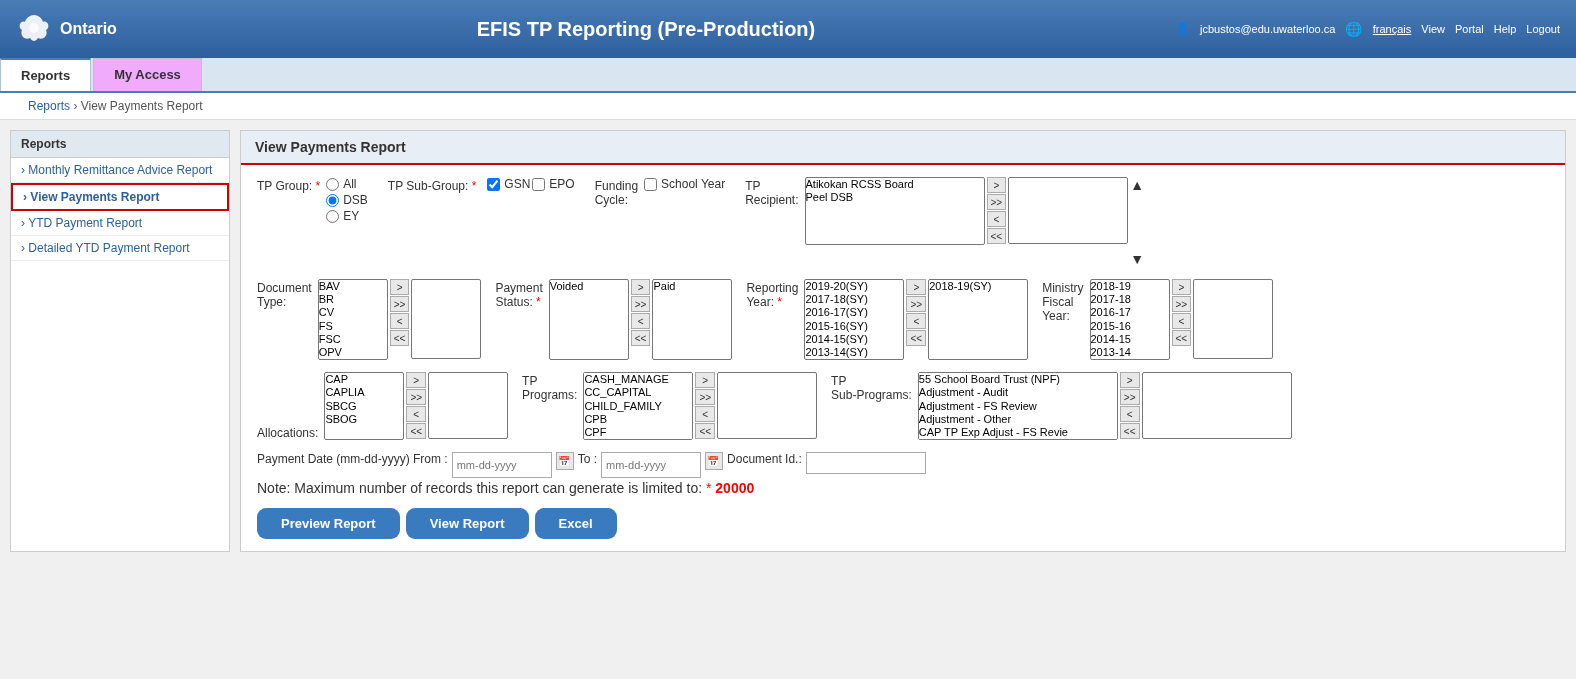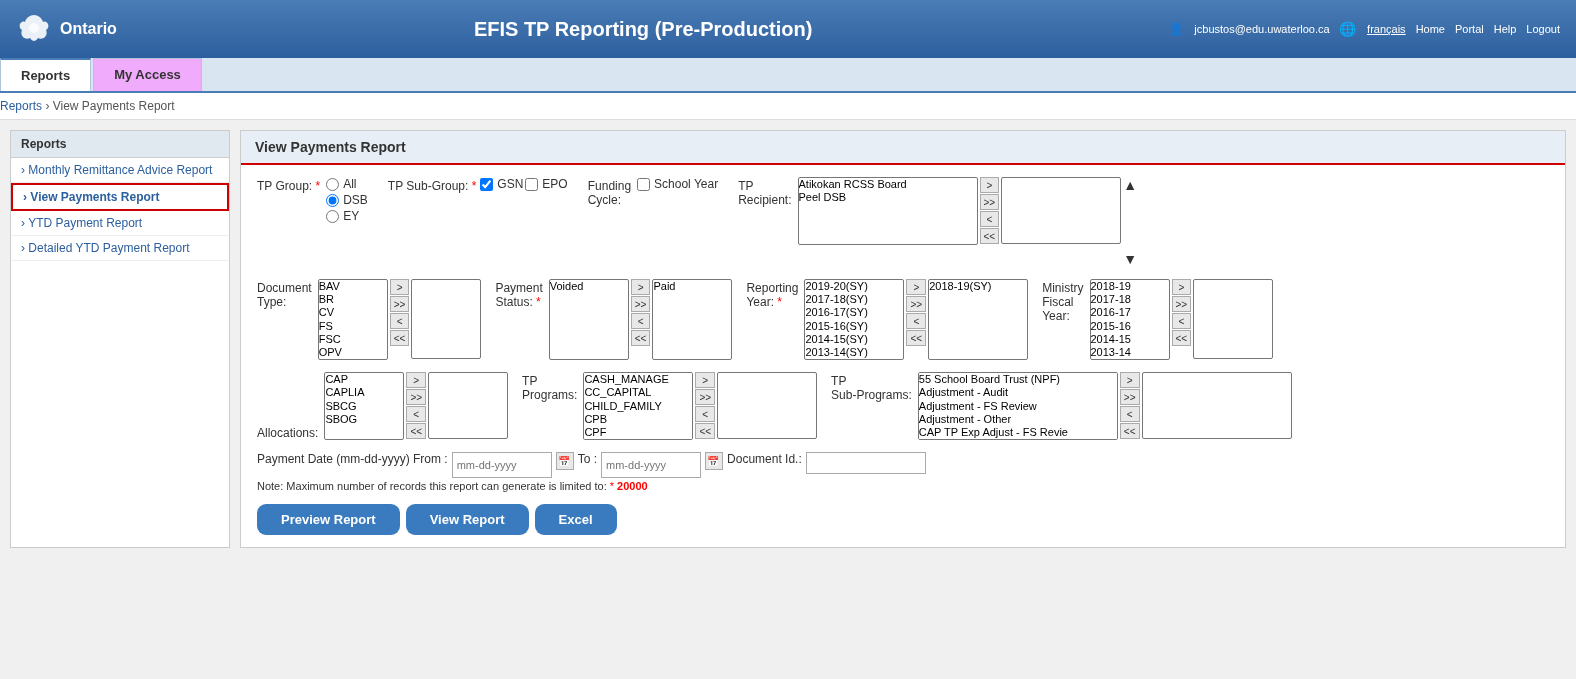--- a/index.html
+++ b/index.html
@@ -52,21 +52,21 @@
       color: #333;
     }
     .top-nav-tab.active {
       background: white;
       border-top: 2px solid #4a7db5;
       color: #333;
     }
 
     
     .breadcrumb {
-      padding: 6px 0;
+      padding: 6px 28px;
       font-size: 12px;
       color: #555;
       background: white;
       border-bottom: 1px solid #ddd;
     }
     .breadcrumb a { color: #2c5f9e; text-decoration: none; }
 
     
     .main-content {
       display: flex;
@@ -198,21 +198,21 @@
     .doc-id-input {
       border: 1px solid #aaa;
       padding: 2px 4px;
       font-size: 11px;
       width: 120px;
       height: 22px;
     }
 
     
     .note-row {
-      font-size: 11px;
+      font-size: 14px;
       color: #333;
       margin-bottom: 12px;
     }
     .note-limit { color: red; }
 
     
     .btn-row {
       display: flex;
       gap: 6px;
     }
@@ -248,21 +248,21 @@
       <circle cx="18" cy="17" r="5" fill="white" opacity="0.7"></circle>
     </svg>
     <span>Ontario</span>
   </div>
   <div class="header-title">EFIS TP Reporting (Pre-Production)</div>
   <div class="top-header-right">
     <span style="font-size:12px;">👤</span>
     <span>jcbustos@edu.uwaterloo.ca</span>
     <span class="globe-icon">🌐</span>
     <span style="cursor:pointer;text-decoration:underline;">français</span>
-    <span style="cursor:pointer;">Home</span>
+    <span style="cursor:pointer;">View</span>
     <span style="cursor:pointer;">Portal</span>
     <span style="cursor:pointer;">Help</span>
     <span style="cursor:pointer;">Logout</span>
   </div>
 </div>
 
 <div class="top-nav">
   <div class="top-nav-tab active">Reports</div>
   <div class="top-nav-tab">My Access</div>
 </div>
@@ -300,21 +300,21 @@
               <input type="radio" name="tpGroup" checked="" style="">
               <span>DSB</span>
             </label>
             <label class="radio-item">
               <input type="radio" name="tpGroup" style="">
               <span>EY</span>
             </label>
           </div>
         </div>
 
-        <div style="display:flex; align-items:flex-start; gap:4px;">
+        <div style="display:flex; align-items:flex-start; gap:11px;">
           <span class="form-label">TP Sub-Group: <span class="required">*</span></span>
           <div class="checkbox-group">
             <label class="checkbox-item">
               <input type="checkbox" checked="" style="">
               <span>GSN</span>
             </label>
             <label class="checkbox-item">
               <input type="checkbox" style="">
               <span>EPO</span>
             </label>

